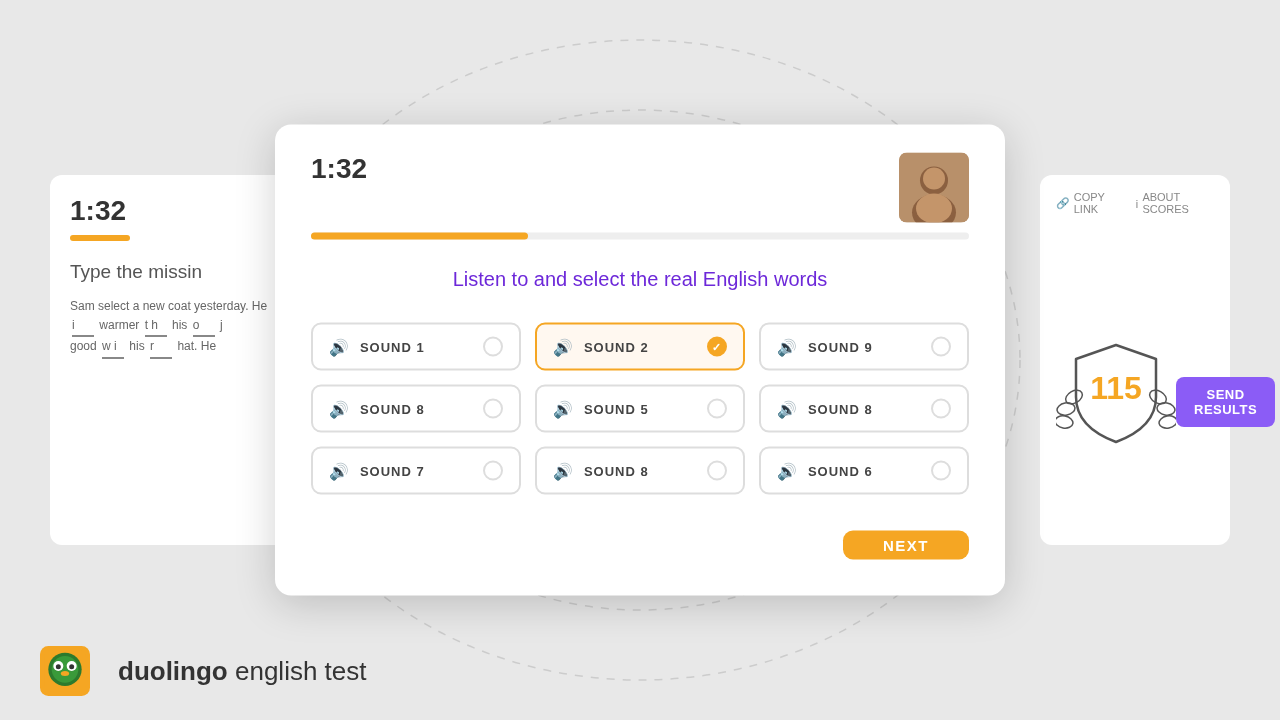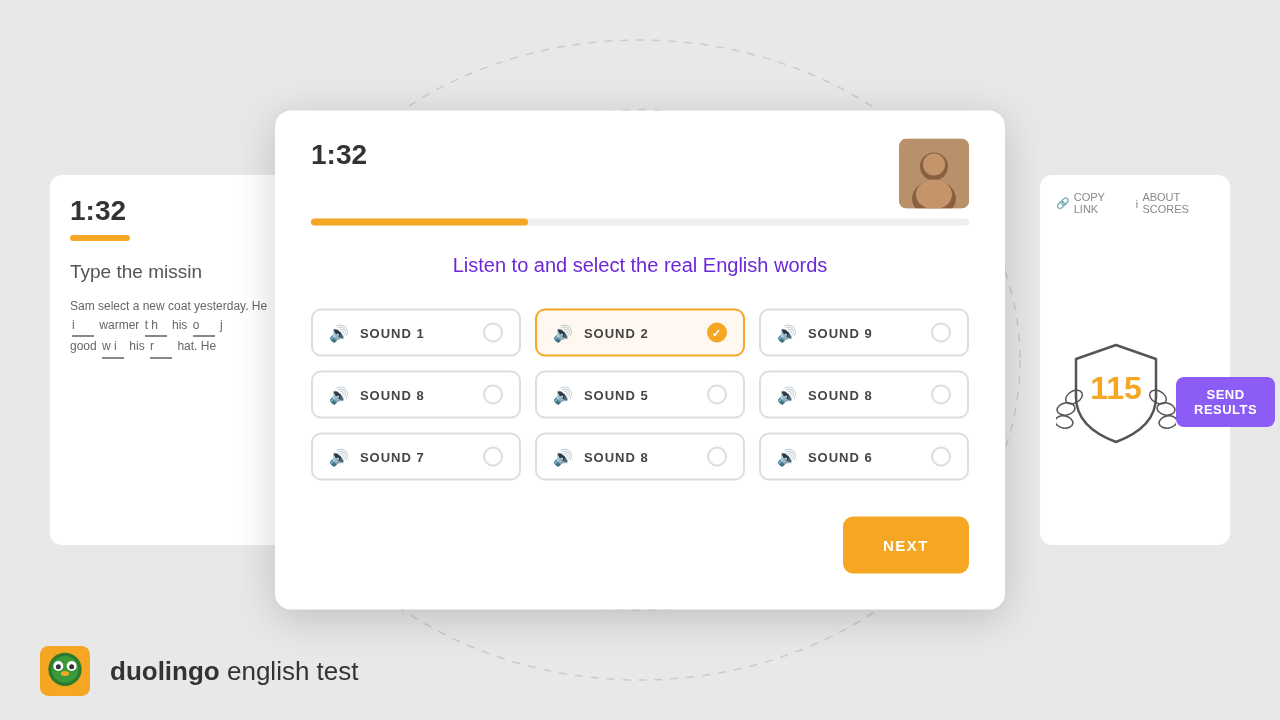--- a/index.html
+++ b/index.html
@@ -268,35 +268,35 @@
     .modal-footer {
       display: flex;
       justify-content: flex-end;
     }
 
     .next-btn {
       background: #f5a623;
       color: white;
       border: none;
       border-radius: 10px;
-      padding: 20px 40px;
+      padding: 6px 40px;
       font-size: 15px;
       font-weight: bold;
       cursor: pointer;
       letter-spacing: 1.5px;
     }
 
     
     .branding {
       position: absolute;
       bottom: 24px;
       left: 40px;
       display: flex;
       align-items: center;
-      gap: 20px;
+      gap: 28px;
       z-index: 5;
     }
 
     .duo-logo {
       width: 50px;
       height: 50px;
     }
 
     .brand-text {
       font-size: 26px;

